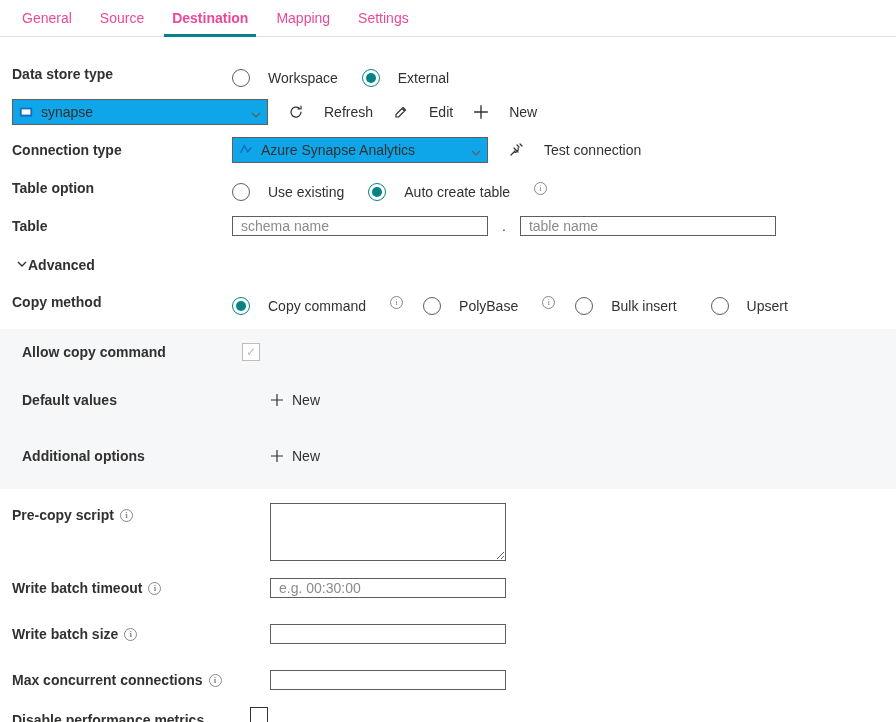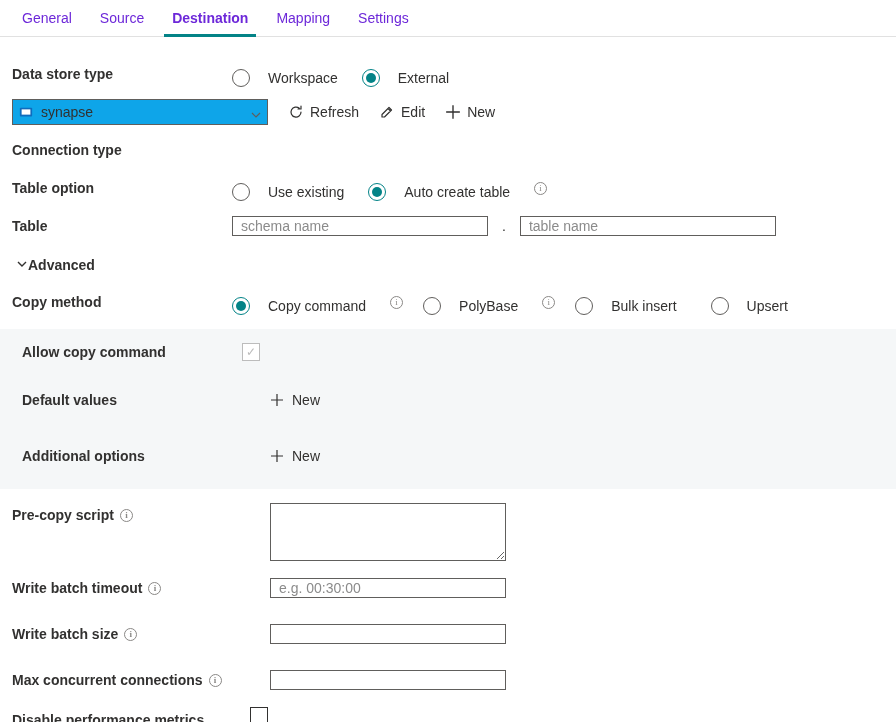--- a/index.html
+++ b/index.html
@@ -13,21 +13,21 @@
   }
   .tabs {
     display: flex;
     gap: 0;
     border-bottom: 1px solid #e1e1e1;
     padding: 0 8px;
   }
   .tab {
     padding: 10px 14px 10px;
     cursor: pointer;
-    color: #6d28d9;
+    color: #ec4899;
     position: relative;
   }
   .tab.active {
     font-weight: 600;
   }
   .tab.active::after {
     content: "";
     position: absolute;
     left: 6px; right: 6px; bottom: -1px;
     height: 3px;
@@ -99,21 +99,21 @@
   .sel-icon {
     width: 14px; height: 14px;
     display: inline-block;
   }
   .chev-down {
     width: 10px; height: 10px;
   }
   .action-link {
     display: inline-flex;
     align-items: center;
-    gap: 6px;
+    gap: 20px;
     cursor: pointer;
     color: #323130;
     margin-left: 10px;
   }
   .action-link svg, .action-link .plus {
     width: 16px; height: 16px;
   }
   .info-ico {
     width: 13px; height: 13px;
     border: 1px solid #8a8886;
@@ -266,20 +266,43 @@
             </svg>
         </span>
         <span>New</span>
       </span>
     </div>
   </div>
 
   
   <div class="row">
     <div class="label-col">Connection type</div>
+    <div class="ctl-col">
+      <div class="select">
+        <span class="sel-left">
+          <span class="sel-icon">
+            <svg viewBox="0 0 16 16">
+                <path d="M2 11 L6 3 L10 10 L14 5" fill="none" stroke="#0F6CBD" stroke-width="1.6"></path>
+              </svg>
+          </span>
+          <span>Azure Synapse Analytics</span>
+        </span>
+        <span class="chev-down">
+          <svg viewBox="0 0 10 10">
+              <path d="M1 3 L5 7 L9 3" stroke="#605e5c" stroke-width="1.2" fill="none"></path>
+            </svg>
+        </span>
+      </div>
+      <span class="action-link">
+        <svg viewBox="0 0 16 16">
+            <path d="M3 13 L7 9 M6 6 L10 10 M9 3 L11 5 M12 2 L14 4 M10 6 A3 3 0 0 1 6 10" fill="none" stroke="#323130" stroke-width="1.2" stroke-linecap="round"></path>
+          </svg>
+        <span>Test connection</span>
+      </span>
+    </div>
   </div>
 
   
   <div class="row">
     <div class="label-col">Table option</div>
     <div class="ctl-col">
       <span class="radio">
         <span class="radio-circle"></span>
         <span>Use existing</span>
       </span>

